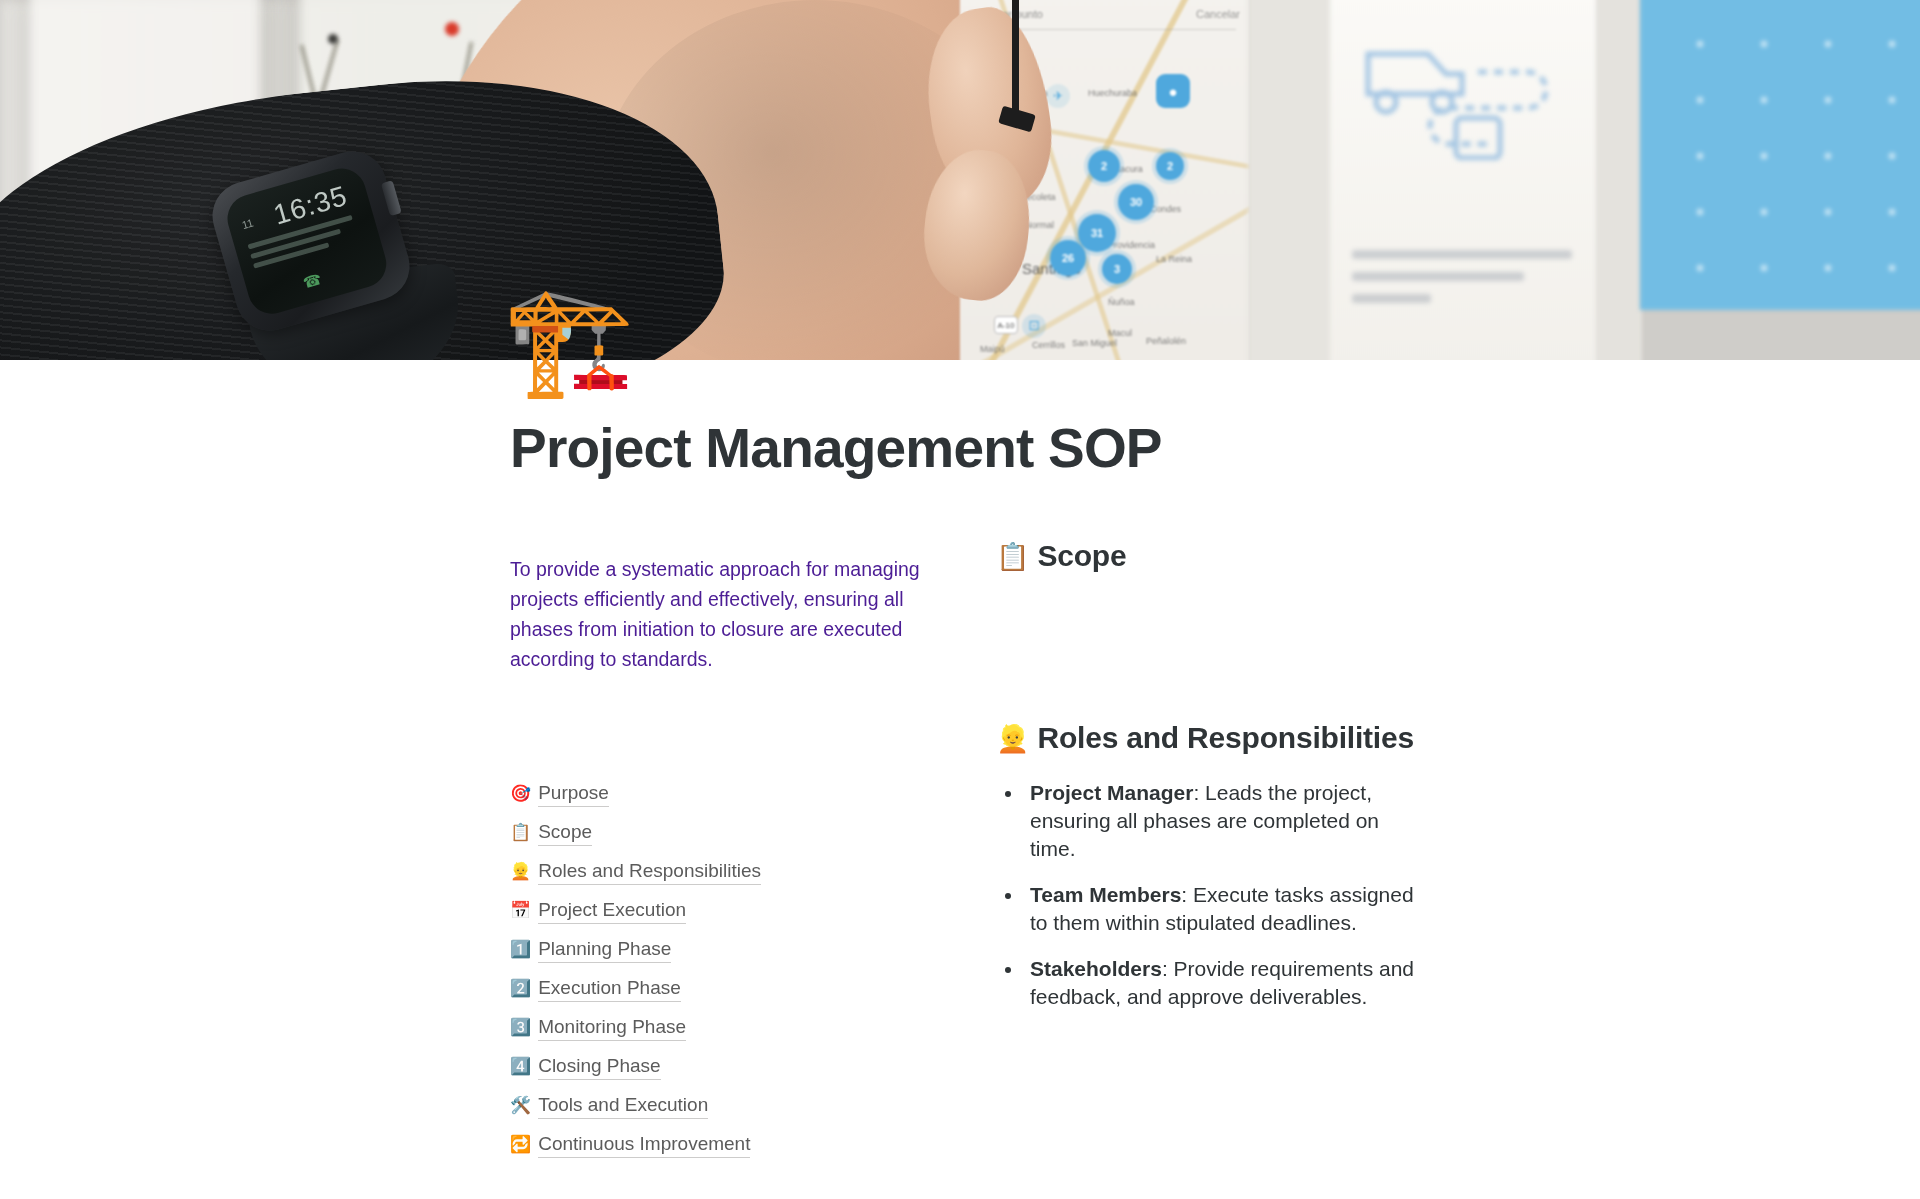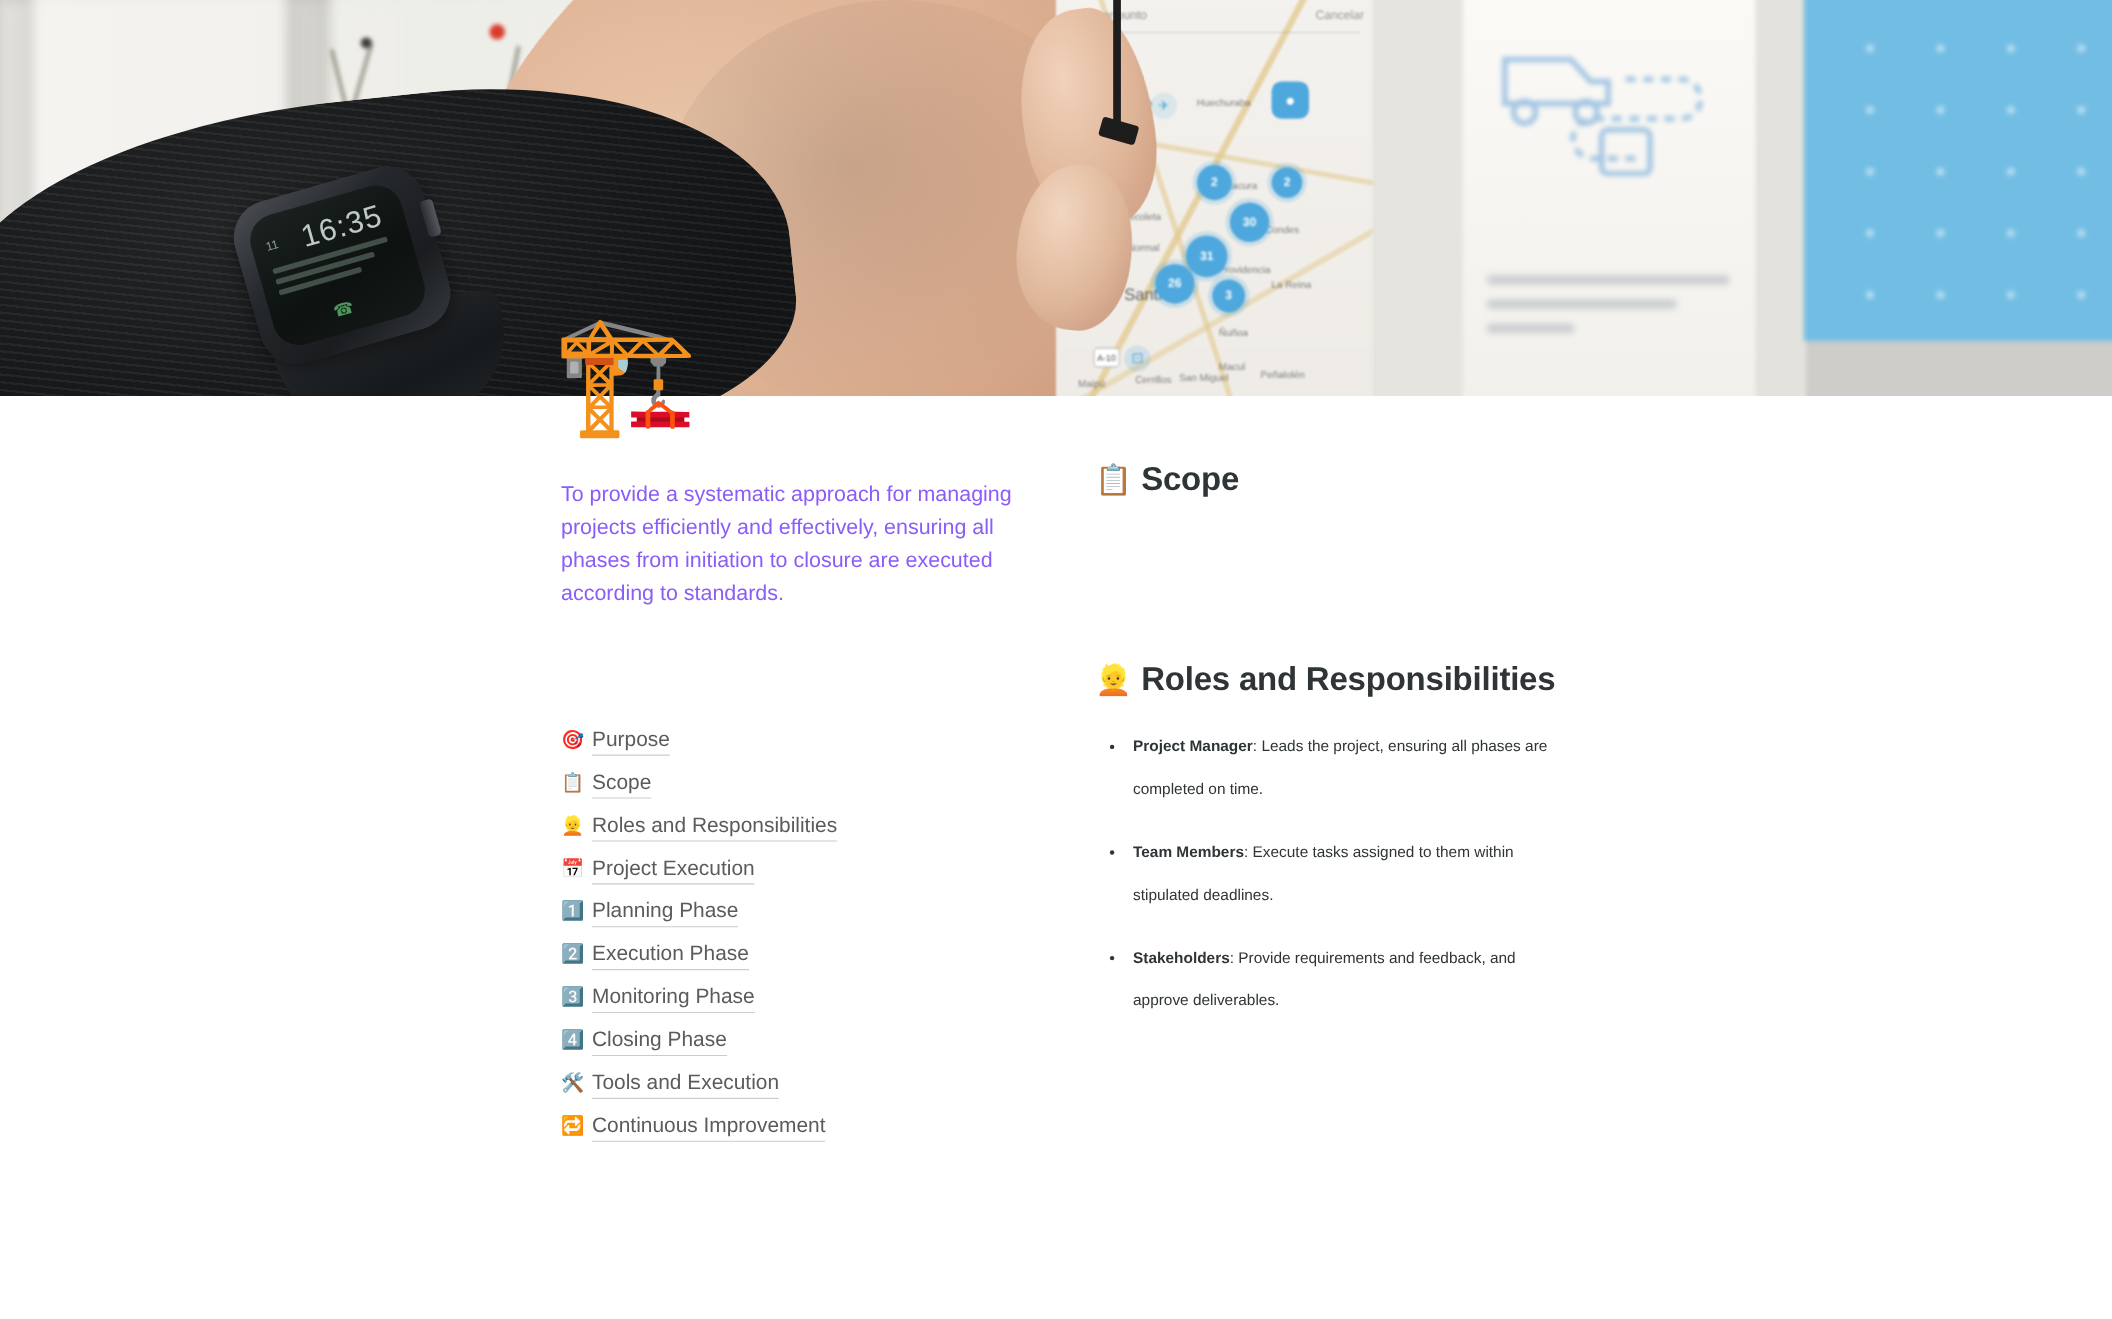--- a/index.html
+++ b/index.html
@@ -374,21 +374,21 @@
     font-weight: 700;
     color: #2f3437;
     letter-spacing: -0.2px;
     display: block;
   }
   h2.sec .emoji { font-size: 27px; margin-right: 8px; }
 
   p.body {
     font-size: 19.5px;
     line-height: 30px;
-    color: #8b5cf6;
+    color: #4c1d95;
     margin-top: 18px;
   }
 
   
   .toc { margin-top: 63px; }
   .toc-item {
     display: flex;
     align-items: baseline;
     gap: 7px;
     margin-bottom: 13px;
@@ -406,22 +406,22 @@
   }
 
   
   .roles-block { margin-top: 0; }
   ul.roles {
     margin-top: 22px;
     padding-left: 28px;
     list-style: disc;
   }
   ul.roles li {
-    font-size: 14px;
-    line-height: 39px;
+    font-size: 21px;
+    line-height: 28px;
     color: #2f3437;
     margin-bottom: 18px;
     padding-left: 6px;
   }
   ul.roles li b { font-weight: 700; }
 
   .col-right-offset { margin-top: 0; }
 </style>
 </head>
 <body>
@@ -524,20 +524,21 @@
         <div class="blue-dots"></div>
       </div>
     </div>
   </div>
 
   <div class="crane">🏗️</div>
 
   <div class="doc">
     <div class="content">
 
+      <h1 class="doc-title">Project Management SOP</h1>
 
       <div class="cols">
 
         <div class="col">
           <p class="body">To provide a systematic approach for managing projects efficiently and effectively, ensuring all phases from initiation to closure are executed according to standards.</p>
         </div>
 
         <div class="col">
           <h2 class="sec">
             <span class="emoji">📋</span><span>Scope</span>

